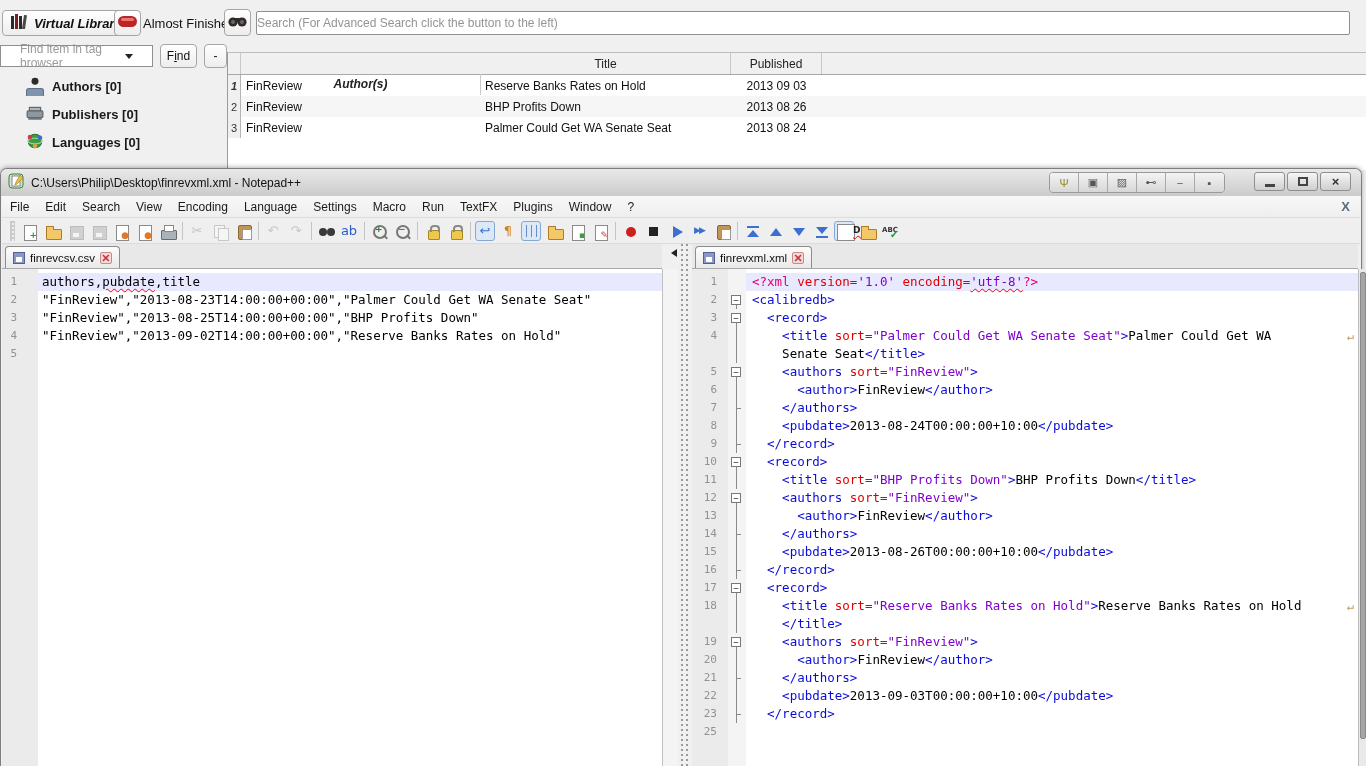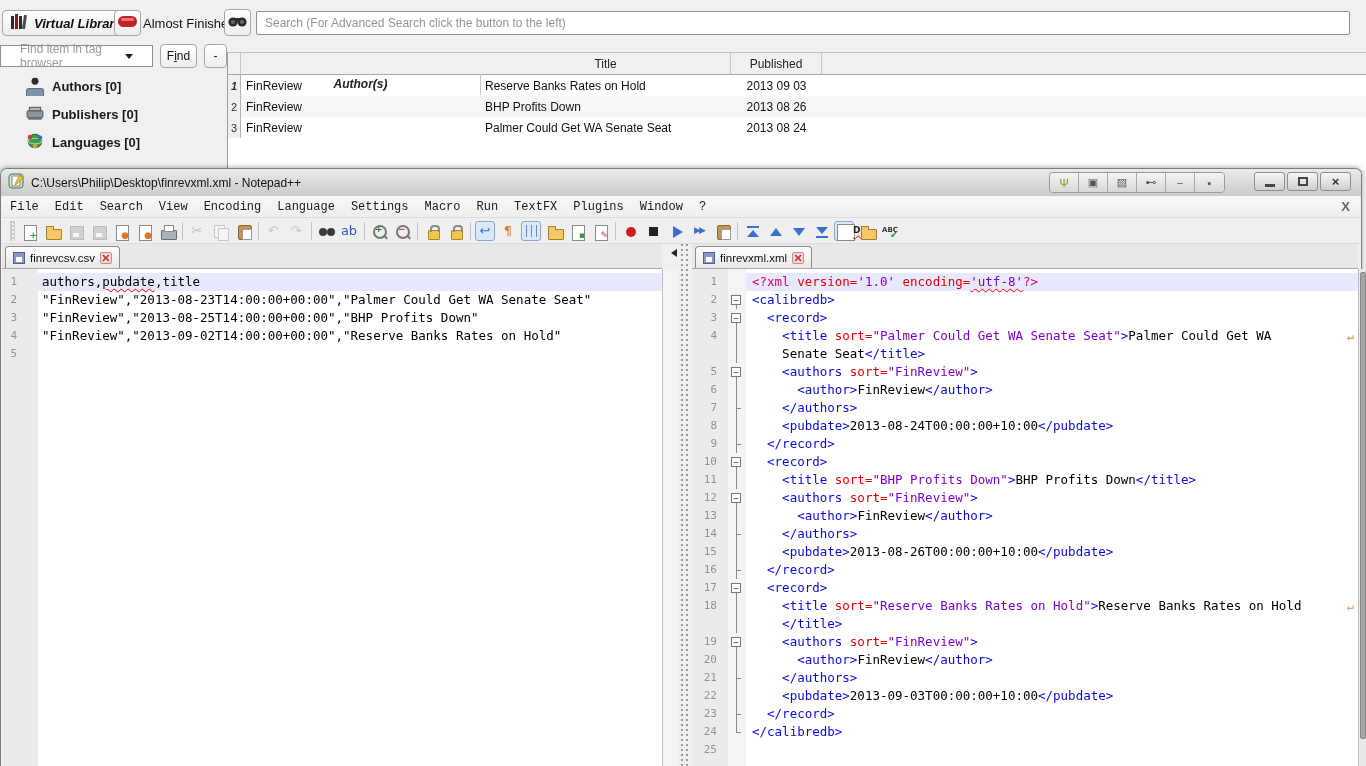--- a/index.html
+++ b/index.html
@@ -7,21 +7,21 @@
   *{box-sizing:border-box;}
   
   #calibre{position:absolute;left:0;top:0;width:1366px;height:170px;background:#f0f0f0;}
   .cbtn{display:inline-flex;align-items:center;gap:6px;border:1px solid #a6a6a6;border-radius:4px;
     background:linear-gradient(#ffffff,#ededed);padding:2px 8px;font-size:12px;color:#111;}
   #vl-btn{position:absolute;left:2px;top:10px;height:26px;font-weight:bold;font-style:italic;font-size:13px;}
   #af-btn{position:absolute;left:114px;top:10px;height:26px;width:27px;justify-content:center;padding:2px;}
   #af-label{position:absolute;left:143px;top:16px;font-size:13px;color:#111;}
   #binoc-btn{position:absolute;left:224px;top:9px;height:27px;width:27px;justify-content:center;padding:2px;}
   #cal-search{position:absolute;left:256px;top:11px;height:24px;width:1094px;border:1px solid #8f8f8f;
-    border-radius:2px;padding:0 8px;font-size:12px;color:#222;background:#fff;}
+    border-radius:2px;padding:0 0;font-size:12px;color:#222;background:#fff;}
   #cal-search::placeholder{color:#949494;}
   #tag-combo{position:absolute;left:0;top:45px;width:153px;height:22px;border:1px solid #8f8f8f;background:#fff;
     display:flex;align-items:center;font-size:12px;color:#9a9a9a;padding:0 19px;}
   #tag-combo .chev{margin-left:auto;width:0;height:0;border-left:4px solid transparent;border-right:4px solid transparent;border-top:5px solid #222;}
   #find-btn{position:absolute;left:160px;top:44px;height:24px;width:37px;justify-content:center;align-items:center;}
   #minus-btn{position:absolute;left:204px;top:44px;height:24px;width:23px;justify-content:center;}
   .u{text-decoration:underline;}
   #cal-sidebar{position:absolute;left:0;top:72px;width:222px;height:98px;}
   .side-item{display:flex;align-items:center;gap:8px;padding:3px 0 3px 26px;height:28px;font-weight:bold;font-size:13px;color:#1a1a1a;}
   .side-item svg{flex:0 0 18px;}
@@ -47,21 +47,21 @@
     border-right:1px solid #a8a8a8;font-size:11px;color:#555;}
   .dockb:last-child{border-right:none;}
   #win-btns{position:absolute;left:1253px;top:3px;display:flex;gap:2px;}
   .winb{width:31px;height:19px;border:1px solid #8e8e8e;border-radius:3px;background:linear-gradient(#f6f6f6,#cfcfcf);
     display:flex;align-items:center;justify-content:center;}
   .glyph-min{width:10px;height:3px;background:#444;margin-top:8px;}
   .glyph-max{width:10px;height:9px;border:2px solid #444;}
   .glyph-x{font-size:13px;font-weight:bold;color:#333;line-height:1;}
   #npp-menubar{position:absolute;left:1px;top:27px;right:1px;height:22px;background:linear-gradient(#f8f8f8,#eee);
     display:flex;align-items:center;font-size:12px;color:#1a1a1a;border-bottom:1px solid #ddd;}
-  .menu-item{padding:3px 8px;font-family:Liberation Mono, monospace;}
+  .menu-item{padding:3px 8px;}
   #menu-close{margin-left:auto;margin-right:10px;color:#5a6b7d;font-size:13px;font-weight:bold;}
   #npp-toolbar{position:absolute;left:1px;top:49px;right:1px;height:26px;background:#efefef;display:flex;align-items:center;
     border-bottom:1px solid #dcdcdc;padding-left:8px;}
   #tb-handle{width:5px;height:20px;margin-right:4px;background:repeating-linear-gradient(#bbb 0 2px,transparent 2px 4px),repeating-linear-gradient(90deg,#bbb 0 2px,transparent 2px 4px);opacity:.7;}
   .tb{width:20px;height:20px;margin-right:3px;display:flex;align-items:center;justify-content:center;position:relative;border-radius:3px;border:1px solid transparent;}
   .tb.pr{background:#dbe8f5;border-color:#86a7d4;}
   .tb.dis{opacity:.38;filter:grayscale(1);}
   .tbsep{width:1px;height:18px;background:#c4c4c4;margin:0 4px 0 2px;}
   .tbg{font-size:13px;line-height:1;font-family:"DejaVu Sans",sans-serif;}
   .k-doc::before{content:"";width:11px;height:14px;background:#fff;border:1px solid #8a8a8a;position:absolute;left:4px;top:3px;}
@@ -555,25 +555,20 @@
             <span class="lnum lnum-r">22</span>
             <span class="fold fv"></span>
             <span class="codewrap cw-r"><span class="code"><span class="c-p">    </span><span class="c-t">&lt;pubdate&gt;</span><span class="c-p">2013-09-03T00:00:00+10:00</span><span class="c-t">&lt;/pubdate&gt;</span></span></span>
           </div>
           <div class="erow">
             <span class="lnum lnum-r">23</span>
             <span class="fold fe"></span>
             <span class="codewrap cw-r"><span class="code"><span class="c-p">  </span><span class="c-t">&lt;/record&gt;</span></span></span>
           </div>
           <div class="erow">
-            <span class="lnum lnum-r">24</span>
-            <span class="fold fl"></span>
-            <span class="codewrap cw-r"><span class="code"><span class="c-t">&lt;/calibredb&gt;</span></span></span>
-          </div>
-          <div class="erow">
             <span class="lnum lnum-r">25</span>
             <span class="fold"></span>
             <span class="codewrap cw-r"><span class="code"></span></span>
           </div>
         </div>
     </div>
     <div id="rscroll">
         <div class="thumb"></div>
       </div>
   </div>

